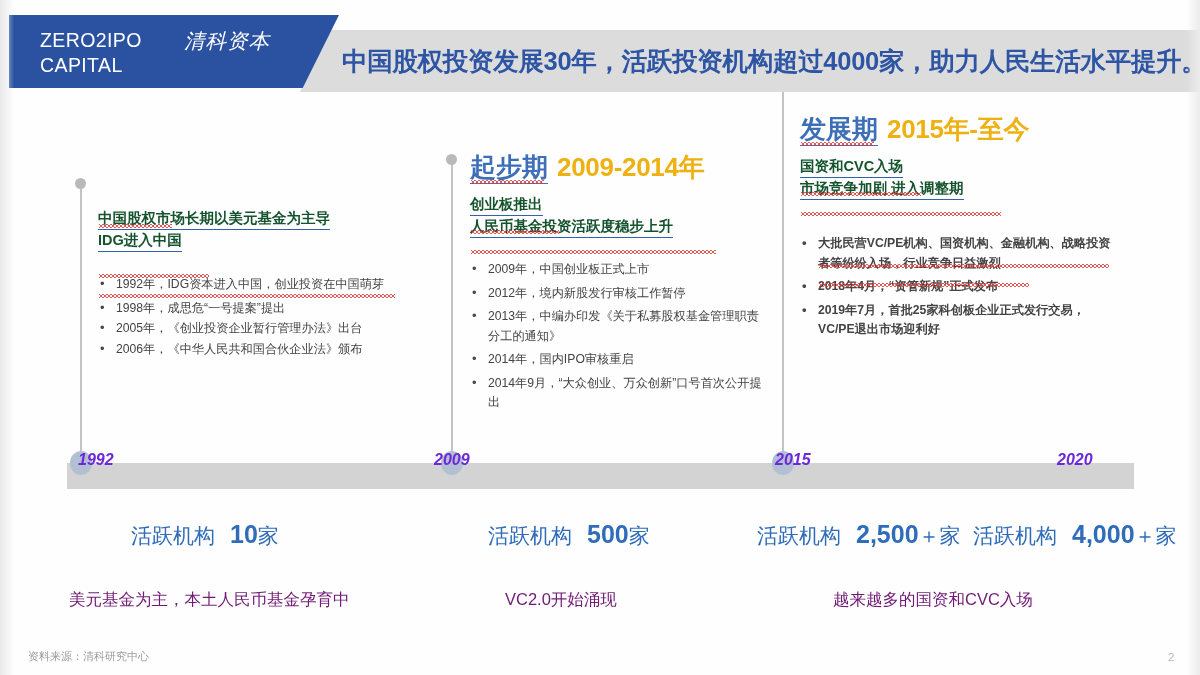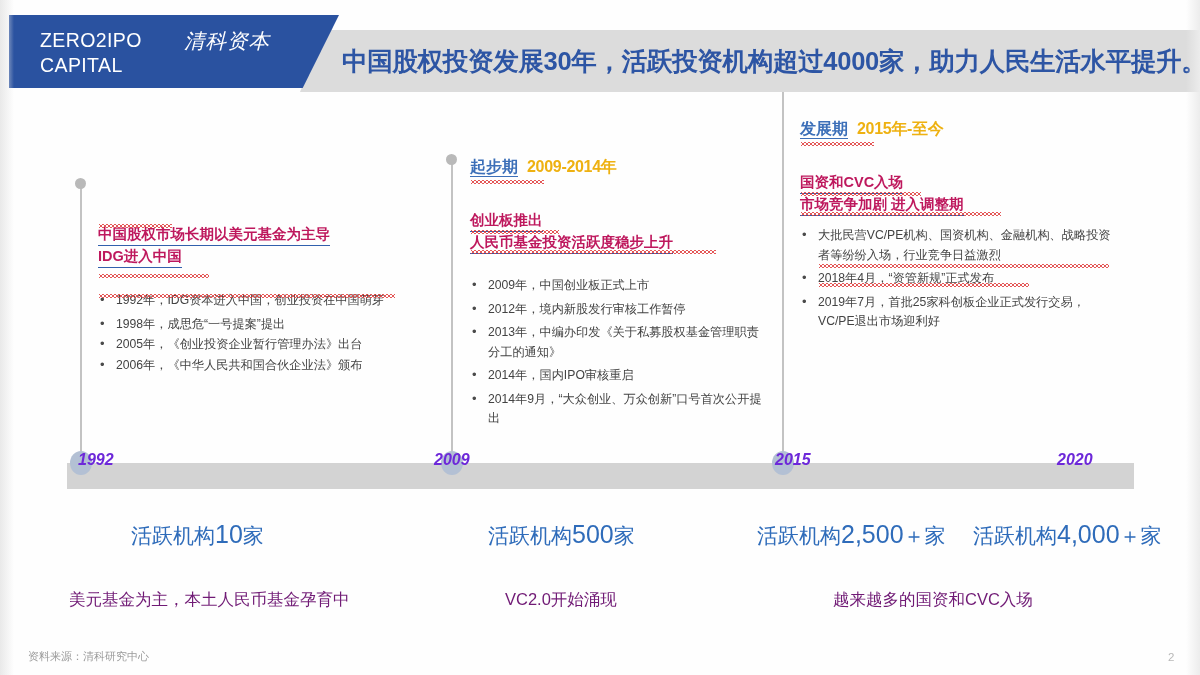--- a/index.html
+++ b/index.html
@@ -111,42 +111,42 @@
     width: 22px; height: 24px;
     border-radius: 50%;
     background: #b3c0d4;
     z-index: 5;
   }
 
   
   .phase { position: absolute; z-index: 8; }
   .phase-title {
     white-space: nowrap;
-    font-size: 16px;
+    font-size: 26px;
     font-weight: bold;
     line-height: 30px;
     margin: 0 0 0 0;
   }
   .phase-title .name {
     color: #3c6fb8;
     border-bottom: 1.5px solid #3c6fb8;
     padding-bottom: 1px;
     position: relative;
   }
   .phase-title .years {
     color: #eeb111;
     margin-left: 9px;
     letter-spacing: -0.3px;
   }
   .phase-sub {
-    color: #be185d;
+    color: #14532d;
     font-size: 14.5px;
     font-weight: 600;
     line-height: 21px;
-    margin-top: 28px;
+    margin-top: 12px;
   }
   .phase-sub .u {
     border-bottom: 1.2px solid #3160ad;
     display: inline-block;
     padding-bottom: 0px;
   }
   .bullets {
     margin-top: 22px;
     list-style: none;
     padding: 0;
@@ -201,21 +201,21 @@
 
   
   .sum-count {
     position: absolute;
     color: #2f6cba;
     font-size: 21px;
     line-height: 26px;
     white-space: nowrap;
     z-index: 8;
   }
-  .sum-count b { font-size: 25px; font-weight: normal; }
+  .sum-count b { font-size: 25px; font-weight: bold; padding-left: 15px; }
   .sum-desc {
     position: absolute;
     color: #701a75;
     font-size: 16.5px;
     line-height: 22px;
     white-space: nowrap;
     z-index: 8;
   }
 
   
@@ -298,21 +298,21 @@
   <div class="sq" style="left:471px; top:250px; width:245px;"></div>
 
   <div class="phase" style="left:800px; top:114px; width:320px;">
     <div class="phase-title">
       <span class="name">发展期</span><span class="years">2015年-至今</span>
     </div>
     <div class="phase-sub">
       <div><span class="u">国资和CVC入场</span></div>
       <div><span class="u">市场竞争加剧 进入调整期</span></div>
     </div>
-    <ul class="bullets" style="margin-top:10px;">
+    <ul class="bullets" style="margin-top:34px;font-weight:bold;">
       <li>大批民营VC/PE机构、国资机构、金融机构、战略投资者等纷纷入场，行业竞争日益激烈</li>
       <li>2018年4月，“资管新规”正式发布</li>
       <li>2019年7月，首批25家科创板企业正式发行交易，VC/PE退出市场迎利好</li>
     </ul>
   </div>
   <div class="sq" style="left:801px; top:142px; width:73px;"></div>
   <div class="sq" style="left:801px; top:192px; width:120px;"></div>
   <div class="sq" style="left:801px; top:212px; width:200px;"></div>
   <div class="sq" style="left:819px; top:264px; width:290px;"></div>
   <div class="sq" style="left:819px; top:283px; width:210px;"></div>

